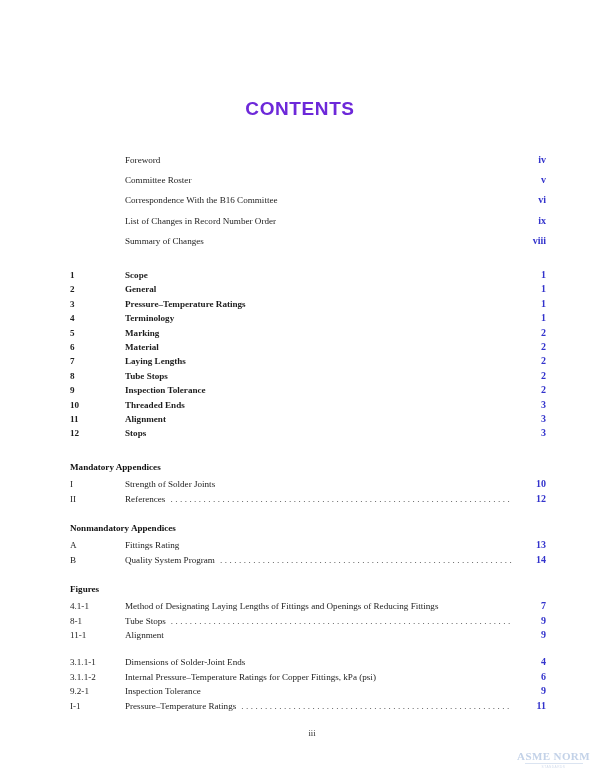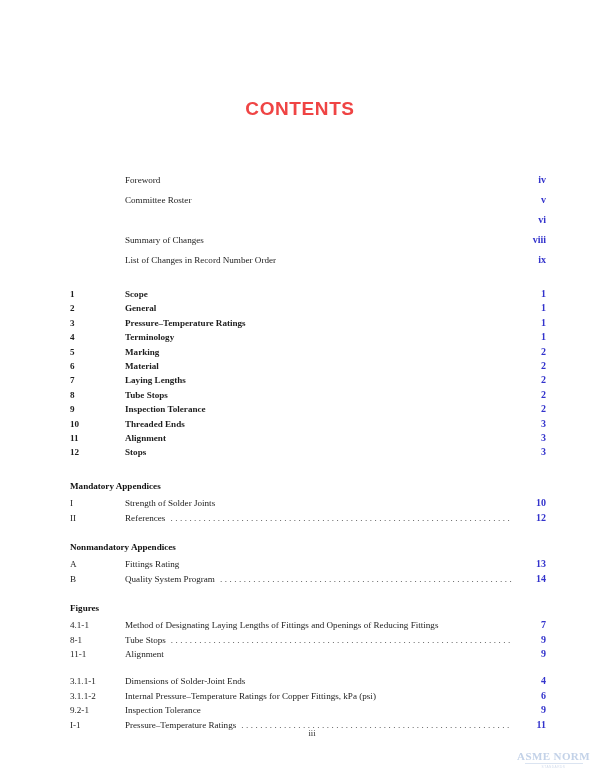--- a/index.html
+++ b/index.html
@@ -26,30 +26,29 @@
   .contents-heading {
     position: absolute;
     left: 0;
     right: 0;
     top: 98px;
     text-align: center;
     font-family: "Liberation Sans", sans-serif;
     font-weight: bold;
     font-size: 19px;
     letter-spacing: 0.6px;
-    color: #ef4444;
+    color: #6d28d9;
   }
 
   
   .toc {
     position: absolute;
     left: 70px;
     top: 150px;
     width: 476px;
-    margin-top: 20px;
   }
 
   .toc-row {
     display: flex;
     align-items: baseline;
     width: 100%;
     font-size: 9.1px;
     line-height: 19.2px;
     color: #1d1d1d;
     white-space: nowrap;
@@ -172,34 +171,35 @@
         <span class="pageno">iv</span>
       </div>
       <div class="toc-row">
         <span class="num"></span>
         <span class="title">Committee Roster</span>
         <span class="leader"></span>
         <span class="pageno">v</span>
       </div>
       <div class="toc-row">
         <span class="num"></span>
+        <span class="title">Correspondence With the B16 Committee</span>
         <span class="leader"></span>
         <span class="pageno">vi</span>
       </div>
       <div class="toc-row">
         <span class="num"></span>
+        <span class="title">List of Changes in Record Number Order</span>
+        <span class="leader"></span>
+        <span class="pageno">ix</span>
+      </div>
+      <div class="toc-row">
+        <span class="num"></span>
         <span class="title">Summary of Changes</span>
         <span class="leader"></span>
         <span class="pageno">viii</span>
-      </div>
-      <div class="toc-row">
-        <span class="num"></span>
-        <span class="title">List of Changes in Record Number Order</span>
-        <span class="leader"></span>
-        <span class="pageno">ix</span>
       </div>
     </div>
 
     <div class="spacer-lg"></div>
 
     <div>
       <div class="toc-row bold tight">
         <span class="num">1</span>
         <span class="title">Scope</span>
         <span class="leader"></span>

